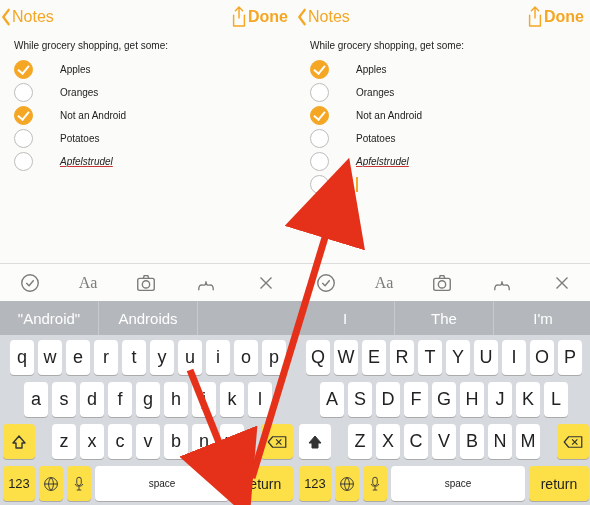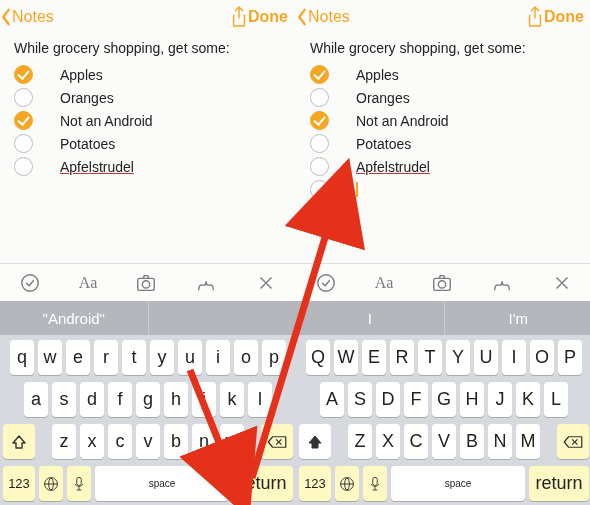--- a/index.html
+++ b/index.html
@@ -6,46 +6,46 @@
   body { width:590px; height:505px; background:#fff; position:relative; overflow:hidden; }
   .panes { display:flex; width:100%; height:100%; }
   .pane { flex:1; height:100%; background:#fbfbf9; display:flex; flex-direction:column; position:relative; }
   .divider { width:3px; background:#333; }
   .nav { display:flex; align-items:center; justify-content:space-between; padding:6px 8px 6px 0; }
   .nav-left { display:flex; align-items:center; color:#f5a623; font-size:16px; }
   .nav-right { display:flex; align-items:center; }
   .chev { width:12px; height:18px; }
   .share { width:18px; height:22px; stroke:#f5a623; fill:none; }
   .done { color:#f5a623; font-weight:600; font-size:16px; }
-  .content { flex:1; padding:6px 14px 0 14px; font-size:14px; color:#222; }
+  .content { flex:1; padding:6px 14px 0 14px; font-size:10px; color:#222; }
   .intro { margin-bottom:7px; }
   .item { display:flex; align-items:center; gap:27px; padding:2px 0; }
   .cb { width:19px; height:19px; border-radius:50%; border:1.3px solid #bdbdbd; background:#fff; flex-shrink:0; position:relative; }
   .cb.checked { background:#f5a623; border-color:#f5a623; }
   .cb.checked::after { content:""; position:absolute; left:5px; top:2px; width:5px; height:9px; border:solid #fff; border-width:0 2px 2px 0; transform:rotate(40deg); }
-  .underline { text-decoration:underline; text-decoration-color:#c33; text-decoration-thickness:1.2px; }
+  .underline { text-decoration:underline; text-decoration-color:#c33; text-decoration-thickness:1.2px;font-style:italic; }
   .cursor { display:inline-block; width:1.5px; height:15px; background:#f5a623; vertical-align:middle; }
   .toolbar { display:flex; justify-content:space-around; align-items:center; height:38px; border-top:1px solid #ddd; background:#fcfcfa; }
   .tb-icon { width:22px; height:22px; stroke:#7b7b7b; fill:none; color:#7b7b7b;}
   .tb-text { color:#7b7b7b; font-size:16px; font-family:Georgia,serif; }
   .suggest { display:flex; background:#b4b7bc; height:34px; }
   .sug { flex:1; display:flex; align-items:center; justify-content:center; color:#fff; font-size:15px; border-right:1px solid #c8cacf; }
   .sug:last-child { border-right:none; }
   .kbd { background:#d6d9de; padding:5px 3px 4px 3px; }
   .krow { display:flex; justify-content:center; gap:4px; margin-bottom:7px; }
   .krow:last-child { margin-bottom:0; }
   .key { background:#fff; border-radius:4px; height:35px; display:flex; align-items:center; justify-content:center; font-size:18px; color:#222; box-shadow:0 1px 0 #aaa; }
   .key.k1 { width:24px; }
-  .key.mod { background:#fef9c3; }
+  .key.mod { background:#fde047; }
   .key.shift { width:32px; }
   .key.bksp { width:32px; }
   .key.n123 { width:32px; font-size:13px; }
   .key.globe, .key.mic { width:24px; }
   .key.space { flex:1; font-size:10px; }
-  .key.ret { width:60px; font-size:18px; }
+  .key.ret { width:60px; font-size:14px; }
   .row3pad { width:9px; }
   svg.arrow { position:absolute; left:0; top:0; width:590px; height:505px; pointer-events:none; z-index:10; }
   .shift-up { width:16px; height:16px; }
 </style>
 </head>
 <body>
 
 <div class="panes">
 
   <div class="pane">
@@ -99,20 +99,21 @@
         </svg>
       <svg class="tb-icon" viewBox="0 0 24 24">
           <path d="M4 20 C4 8 12 20 12 10 C12 20 20 8 20 20" stroke-width="1.5"></path>
         </svg>
       <svg class="tb-icon" viewBox="0 0 24 24">
           <path d="M6 6 L18 18 M18 6 L6 18" stroke-width="1.5"></path>
         </svg>
     </div>
     <div class="suggest">
       <div class="sug">"Android"</div>
+      <div class="sug">Androids</div>
       <div class="sug"></div>
     </div>
     <div class="kbd">
       <div class="krow">
           <div class="key k1">q</div>
           <div class="key k1">w</div>
           <div class="key k1">e</div>
           <div class="key k1">r</div>
           <div class="key k1">t</div>
           <div class="key k1">y</div>
@@ -225,20 +226,21 @@
         </svg>
       <svg class="tb-icon" viewBox="0 0 24 24">
           <path d="M4 20 C4 8 12 20 12 10 C12 20 20 8 20 20" stroke-width="1.5"></path>
         </svg>
       <svg class="tb-icon" viewBox="0 0 24 24">
           <path d="M6 6 L18 18 M18 6 L6 18" stroke-width="1.5"></path>
         </svg>
     </div>
     <div class="suggest">
       <div class="sug">I</div>
+      <div class="sug">The</div>
       <div class="sug">I'm</div>
     </div>
     <div class="kbd">
       <div class="krow">
           <div class="key k1">Q</div>
           <div class="key k1">W</div>
           <div class="key k1">E</div>
           <div class="key k1">R</div>
           <div class="key k1">T</div>
           <div class="key k1">Y</div>

